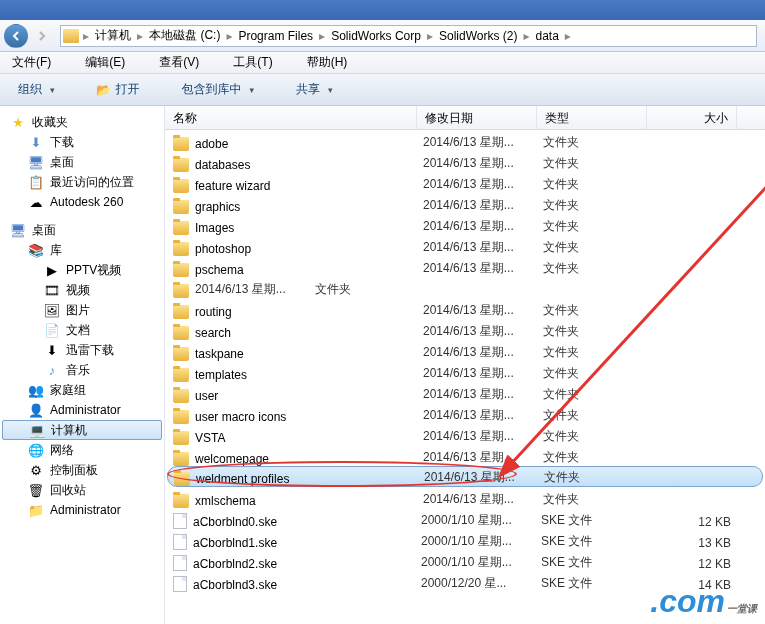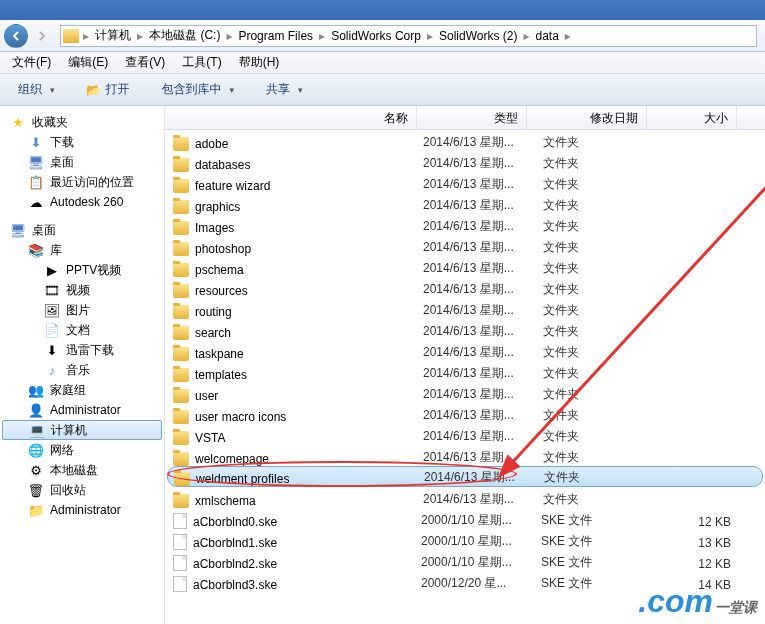--- a/index.html
+++ b/index.html
@@ -9,24 +9,24 @@
     
     .navbar { height: 32px; background: linear-gradient(to bottom, #f9f9f9, #e8eef7); border-bottom: 1px solid #b8c8dc; display: flex; align-items: center; padding: 0 4px; gap: 2px; }
     .nav-btn { width: 24px; height: 24px; border: 1px solid transparent; background: transparent; border-radius: 2px; cursor: pointer; display: flex; align-items: center; justify-content: center; }
     .nav-back { background: linear-gradient(to bottom, #5b9bd5, #3a6ea5); border-radius: 50%; color: white; }
     .nav-fwd { opacity: 0.4; }
     .breadcrumb { flex: 1; height: 22px; background: #fff; border: 1px solid #a9b8cc; margin: 0 4px; display: flex; align-items: center; padding: 0 2px; font-size: 12px; }
     .crumb { padding: 0 4px; height: 100%; display: flex; align-items: center; cursor: pointer; }
     .crumb-sep { color: #888; padding: 0 2px; }
     .folder-ico-sm { width: 16px; height: 14px; background: linear-gradient(to bottom, #fce28d, #e8b43e); border-radius: 1px; margin-right: 2px; }
     
-    .menubar { height: 22px; background: linear-gradient(to bottom, #f8f9fb, #eef1f6); border-bottom: 1px solid #d0d7e5; display: flex; align-items: center; padding: 0 4px; gap: 1px; }
+    .menubar { height: 22px; background: linear-gradient(to bottom, #f8f9fb, #eef1f6); border-bottom: 1px solid #d0d7e5; display: flex; align-items: center; padding: 0 4px; gap: 18px; }
     .menu-item { padding: 2px 8px; cursor: pointer; }
     
-    .toolbar { height: 32px; background: linear-gradient(to bottom, #f2f6fb, #dbe5f1); border-bottom: 1px solid #c0cde0; display: flex; align-items: center; padding: 0 8px; gap: 12px; }
+    .toolbar { height: 32px; background: linear-gradient(to bottom, #f2f6fb, #dbe5f1); border-bottom: 1px solid #c0cde0; display: flex; align-items: center; padding: 0 8px; gap: 22px; }
     .tool-btn { padding: 4px 10px; cursor: pointer; display: flex; align-items: center; gap: 4px; color: #1a3e6e; }
     .tool-drop::after { content: "▾"; margin-left: 4px; font-size: 9px; color: #555; }
     
     .body-area { display: flex; height: calc(100% - 106px); }
     
     .sidebar { width: 165px; background: #fff; border-right: 1px solid #e0e5ee; overflow-y: auto; padding: 6px 0; }
     .nav-group { margin-bottom: 8px; }
     .nav-item { display: flex; align-items: center; padding: 2px 8px 2px 20px; gap: 6px; cursor: pointer; height: 20px; }
     .nav-item.l1 { padding-left: 10px; }
     .nav-item.l2 { padding-left: 28px; }
@@ -36,21 +36,21 @@
     .star-ico { color: #f5c518; }
     .dl-ico { color: #5b8fc7; }
     .desk-ico { color: #4a7bc4; }
     .comp-ico { color: #4a7bc4; }
     .net-ico { color: #5b9bd5; }
     .doc-ico { color: #8ab4e8; }
     .music-ico { color: #5b9bd5; }
     
     .content { flex: 1; display: flex; flex-direction: column; }
     .col-headers { display: flex; height: 24px; background: linear-gradient(to bottom, #fdfdfe, #f0f3f8); border-bottom: 1px solid #d5dce8; font-size: 12px; }
-    .col-h { padding: 4px 8px; border-right: 1px solid #e0e5ee; cursor: pointer; text-align: right; }
+    .col-h { padding: 4px 8px; border-right: 1px solid #e0e5ee; cursor: pointer; }
     .col-h.name { width: 252px; }
     .col-h.date { width: 120px; }
     .col-h.type { width: 110px; }
     .col-h.size { width: 90px; text-align: right; }
     
     .file-list { flex: 1; overflow-y: auto; position: relative; }
     .file-row { display: flex; align-items: flex-end; height: 21px; padding-left: 8px; cursor: pointer; }
     .file-row.selected { background: linear-gradient(to bottom, #dceefb, #c3e0f7); border: 1px solid #7da2ce; border-radius: 10px; margin: 0 2px; padding-left: 6px; }
     .folder-icon { width: 16px; height: 14px; background: linear-gradient(to bottom, #fce28d, #e8b43e); border-radius: 1px 1px 2px 2px; flex-shrink: 0; margin-right: 6px; position: relative; }
     .folder-icon::before { content: ""; position: absolute; top: -2px; left: 0; width: 7px; height: 3px; background: #e8b43e; border-radius: 1px 1px 0 0; }
@@ -59,21 +59,21 @@
     .cell { overflow: hidden; text-overflow: ellipsis; white-space: nowrap; }
     .cell.name { width: 228px; }
     .cell.date { width: 120px; color: #333; }
     .cell.type { width: 110px; color: #333; }
     .cell.size { width: 80px; text-align: right; color: #333; }
     
     .annotation-circle { position: absolute; border: 2px solid #e3342f; border-radius: 50%; pointer-events: none; z-index: 10; }
     .annotation-arrow { position: absolute; pointer-events: none; z-index: 10; }
     .watermark { position: absolute; right: 8px; bottom: 4px; font-size: 32px; font-weight: bold; font-style: italic; color: #2e8fd8; pointer-events: none; z-index: 20; display: flex; align-items: baseline; gap: 2px; }
     .watermark .com { color: #2e8fd8; }
-    .watermark .cn { font-size: 14px; color: #666; font-style: italic; }
+    .watermark .cn { font-size: 10px; color: #666; font-style: italic; }
   </style>
 </head>
 <body>
 
 <div class="titlebar"></div>
 
 <div class="navbar">
   <button class="nav-btn nav-back">
     <svg width="12" height="12" viewBox="0 0 12 12">
         <path d="M8 2 L4 6 L8 10" stroke="#fff" stroke-width="2" fill="none"></path>
@@ -188,38 +188,38 @@
       <div class="nav-item l2 selected">
           <span class="nav-ico comp-ico">💻</span>
           <span>计算机</span>
         </div>
       <div class="nav-item l2">
           <span class="nav-ico net-ico">🌐</span>
           <span>网络</span>
         </div>
       <div class="nav-item l2">
           <span class="nav-ico">⚙</span>
-          <span>本地磁盘</span>
+          <span>控制面板</span>
         </div>
       <div class="nav-item l2">
           <span class="nav-ico">🗑</span>
           <span>回收站</span>
         </div>
       <div class="nav-item l2">
           <span class="nav-ico">📁</span>
           <span>Administrator</span>
         </div>
     </div>
   </div>
 
   <div class="content">
     <div class="col-headers">
       <div class="col-h name">名称</div>
+      <div class="col-h date">修改日期</div>
       <div class="col-h type">类型</div>
-      <div class="col-h date">修改日期</div>
       <div class="col-h size">大小</div>
     </div>
     <div class="file-list" id="file-list">
 
       <div class="annotation-circle" style="left:2px; top:331px; width:350px; height:26px;"></div>
       <svg class="annotation-arrow" style="left:330px; top:10px; width:320px; height:340px;">
         <defs>
             <marker id="ah" markerWidth="10" markerHeight="10" refX="2" refY="3" orient="auto">
               <path d="M0,0 L0,6 L8,3 z" fill="#e3342f"></path>
             </marker>
@@ -270,21 +270,20 @@
         </div>
         <div class="file-row">
           <span class="folder-icon"></span>
           <span class="cell name">pschema</span>
           <span class="cell date">2014/6/13 星期...</span>
           <span class="cell type">文件夹</span>
           <span class="cell size"></span>
         </div>
         <div class="file-row">
           <span class="folder-icon"></span>
-          <span class="cell name">resources</span>
           <span class="cell date">2014/6/13 星期...</span>
           <span class="cell type">文件夹</span>
           <span class="cell size"></span>
         </div>
         <div class="file-row">
           <span class="folder-icon"></span>
           <span class="cell name">routing</span>
           <span class="cell date">2014/6/13 星期...</span>
           <span class="cell type">文件夹</span>
           <span class="cell size"></span>

